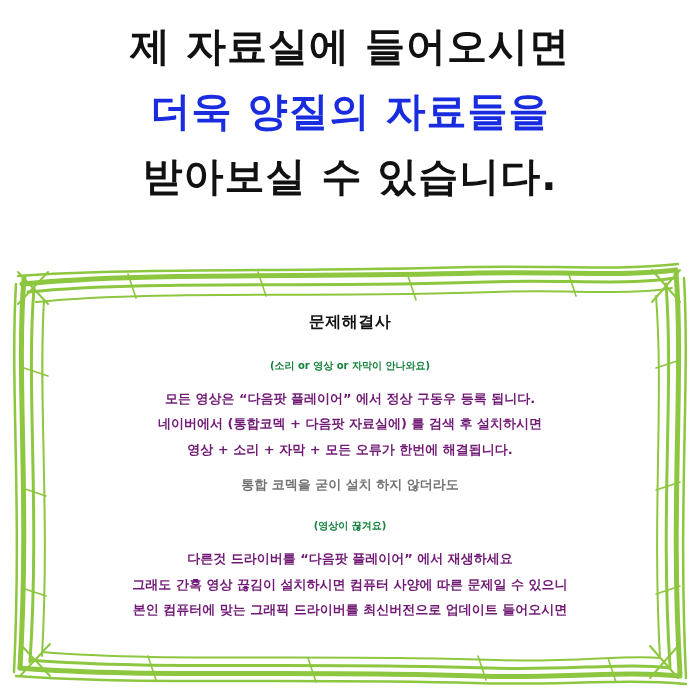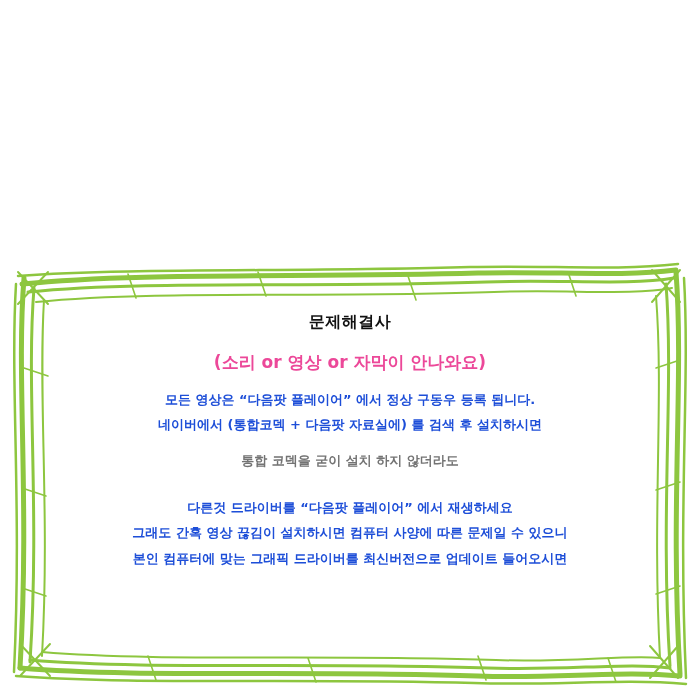--- a/index.html
+++ b/index.html
@@ -62,46 +62,51 @@
     top: 312px;
     width: 560px;
     text-align: center;
     font-family: "DejaVu Sans", sans-serif;
   }
   .sect-title {
     font-size: 16px;
     font-weight: 700;
     color: #111111;
     letter-spacing: 0.5px;
-    margin-bottom: 18px;
+    margin-bottom: 26px;
   }
   .sub-head {
-    font-size: 17px;
+    font-size: 10px;
     font-weight: 700;
-    color: #ec4899;
+    color: #15803d;
     margin-bottom: 13px;
   }
   .body-line {
     font-size: 13px;
     font-weight: 700;
-    color: #1d4ed8;
+    color: #701a75;
     line-height: 1.95;
     white-space: nowrap;
   }
   .body-line.red {
     color: #737373;
   }
   .spacer-sm { height: 10px; }
   .spacer-md { height: 22px; }
 </style>
 </head>
 <body>
 
 <div class="page">
 
+  <div class="headline">
+    <div class="headline-line">제 자료실에 들어오시면</div>
+    <div class="headline-line accent">더욱 양질의 자료들을</div>
+    <div class="headline-line">받아보실 수 있습니다.</div>
+  </div>
 
   <div class="frame-wrap">
     <svg viewBox="0 0 684 430" xmlns="http://www.w3.org/2000/svg" aria-hidden="true">
       <g fill="none" stroke="#8dc63f" stroke-linecap="round" stroke-linejoin="round">
 
         <path d="M14 26 C 130 14, 300 20, 470 15 C 545 13, 612 19, 668 12" stroke-width="5"></path>
         <path d="M20 34 C 140 22, 310 30, 478 24 C 552 21, 618 28, 666 20" stroke-width="3"></path>
         <path d="M10 18 C 120 10, 290 14, 462 9 C 540 7, 606 13, 670 6" stroke-width="2.5"></path>
         <path d="M28 44 C 150 32, 320 40, 486 34 C 558 31, 622 38, 664 30" stroke-width="2"></path>
 
@@ -143,24 +148,26 @@
     </svg>
   </div>
 
   <div class="content">
     <div class="sect-title">문제해결사</div>
 
     <div class="sub-head">(소리 or 영상 or 자막이 안나와요)</div>
 
     <div class="body-line">모든 영상은 “다음팟 플레이어” 에서 정상 구동우 등록 됩니다.</div>
     <div class="body-line">네이버에서 (통합코덱 + 다음팟 자료실에) 를 검색 후 설치하시면</div>
+    <div class="body-line">영상 + 소리 + 자막 + 모든 오류가 한번에 해결됩니다.</div>
     <div class="spacer-sm"></div>
     <div class="body-line red">통합 코덱을 굳이 설치 하지 않더라도</div>
 
     <div class="spacer-md"></div>
 
+    <div class="sub-head">(영상이 끊겨요)</div>
 
     <div class="body-line">다른것 드라이버를 “다음팟 플레이어” 에서 재생하세요</div>
     <div class="body-line">그래도 간혹 영상 끊김이 설치하시면 컴퓨터 사양에 따른 문제일 수 있으니</div>
     <div class="body-line">본인 컴퓨터에 맞는 그래픽 드라이버를 최신버전으로 업데이트 들어오시면</div>
   </div>
 
 </div>
 
 </body></html>

